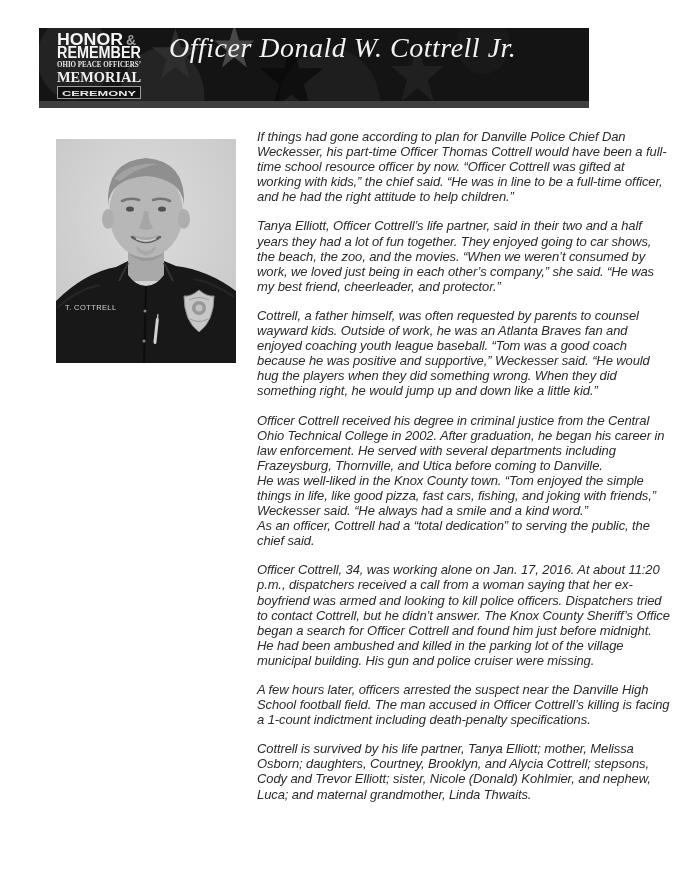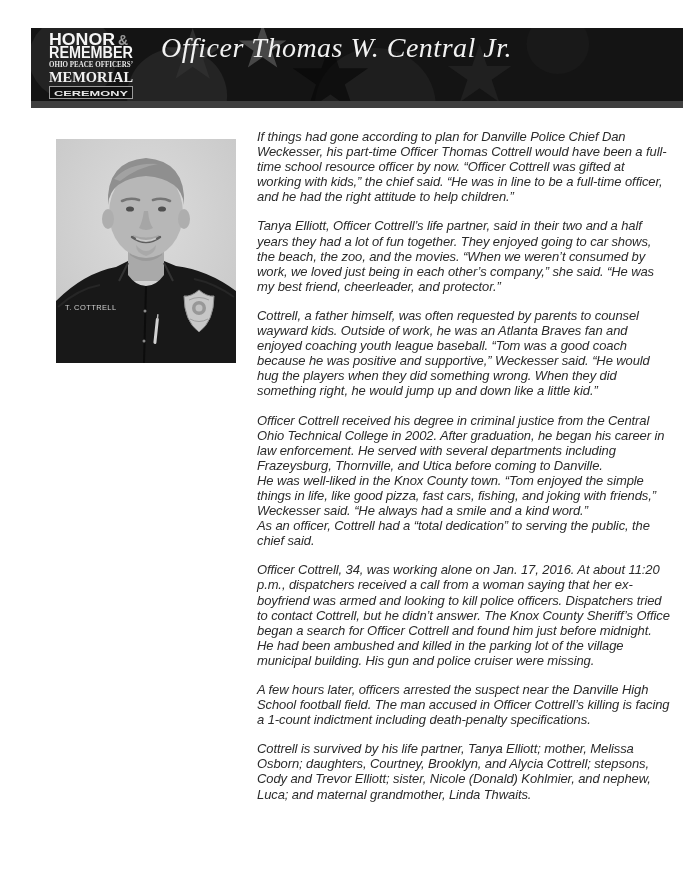--- a/index.html
+++ b/index.html
@@ -4,21 +4,21 @@
 <title>Memorial Page</title>
 <style>
   html,body { margin:0; padding:0; background:#ffffff; }
   .page {
     position:relative; width:700px; height:896px; background:#ffffff;
     font-family:"Liberation Sans", sans-serif; overflow:hidden;
   }
 
   
   .banner {
-    position:absolute; left:31px; top:28px; width:652px; height:80px;
+    position:absolute; left:39px; top:28px; width:550px; height:80px;
     background:#141414; overflow:hidden;
   }
   .banner-art { position:absolute; left:0; top:0; width:100%; height:100%; }
   .banner-strip {
     position:absolute; left:0; bottom:0; width:100%; height:7px; background:#3f3f3f;
   }
   .logo-svg { position:absolute; left:18px; top:5px; overflow:visible; }
   .title-block {
     position:absolute; left:130px; top:3px;
     color:#f2f2f2; font-family:"Liberation Serif", serif; font-style:italic;
@@ -65,21 +65,21 @@
       <text x="0" y="12" font-family="Liberation Sans, sans-serif" font-weight="bold" font-size="16" fill="#f5f5f5" textLength="66" lengthAdjust="spacingAndGlyphs">HONOR</text>
       <text x="69" y="12" font-family="Liberation Sans, sans-serif" font-weight="bold" font-size="14" fill="#9a9a9a">&amp;</text>
       <text x="0" y="25" font-family="Liberation Sans, sans-serif" font-weight="bold" font-size="16" fill="#f5f5f5" textLength="84" lengthAdjust="spacingAndGlyphs">REMEMBER</text>
       <text x="0" y="34" font-family="Liberation Serif, serif" font-weight="bold" font-size="7.5" fill="#e8e8e8" textLength="84" lengthAdjust="spacingAndGlyphs">OHIO PEACE OFFICERS’</text>
       <text x="0" y="49" font-family="Liberation Serif, serif" font-weight="bold" font-size="15.5" fill="#f0f0f0" textLength="84" lengthAdjust="spacingAndGlyphs">MEMORIAL</text>
       <rect x="0.5" y="53.5" width="83" height="12" fill="#101010" stroke="#9a9a9a" stroke-width="1"></rect>
       <text x="5" y="62.5" font-family="Liberation Sans, sans-serif" font-weight="bold" font-size="8" fill="#e8e8e8" textLength="74" lengthAdjust="spacingAndGlyphs">CEREMONY</text>
     </svg>
 
     <div class="title-block">
-      <h1>Officer Thomas W. Central Jr.</h1>
+      <h1>Officer Donald W. Cottrell Jr.</h1>
     </div>
 
     <div class="banner-strip"></div>
   </header>
 
   <figure class="portrait">
     <svg viewBox="0 0 180 224" role="img">
       <defs>
         <radialGradient id="pbg" cx="50%" cy="35%" r="75%">
           <stop offset="0%" stop-color="#dcdcdc"></stop>

